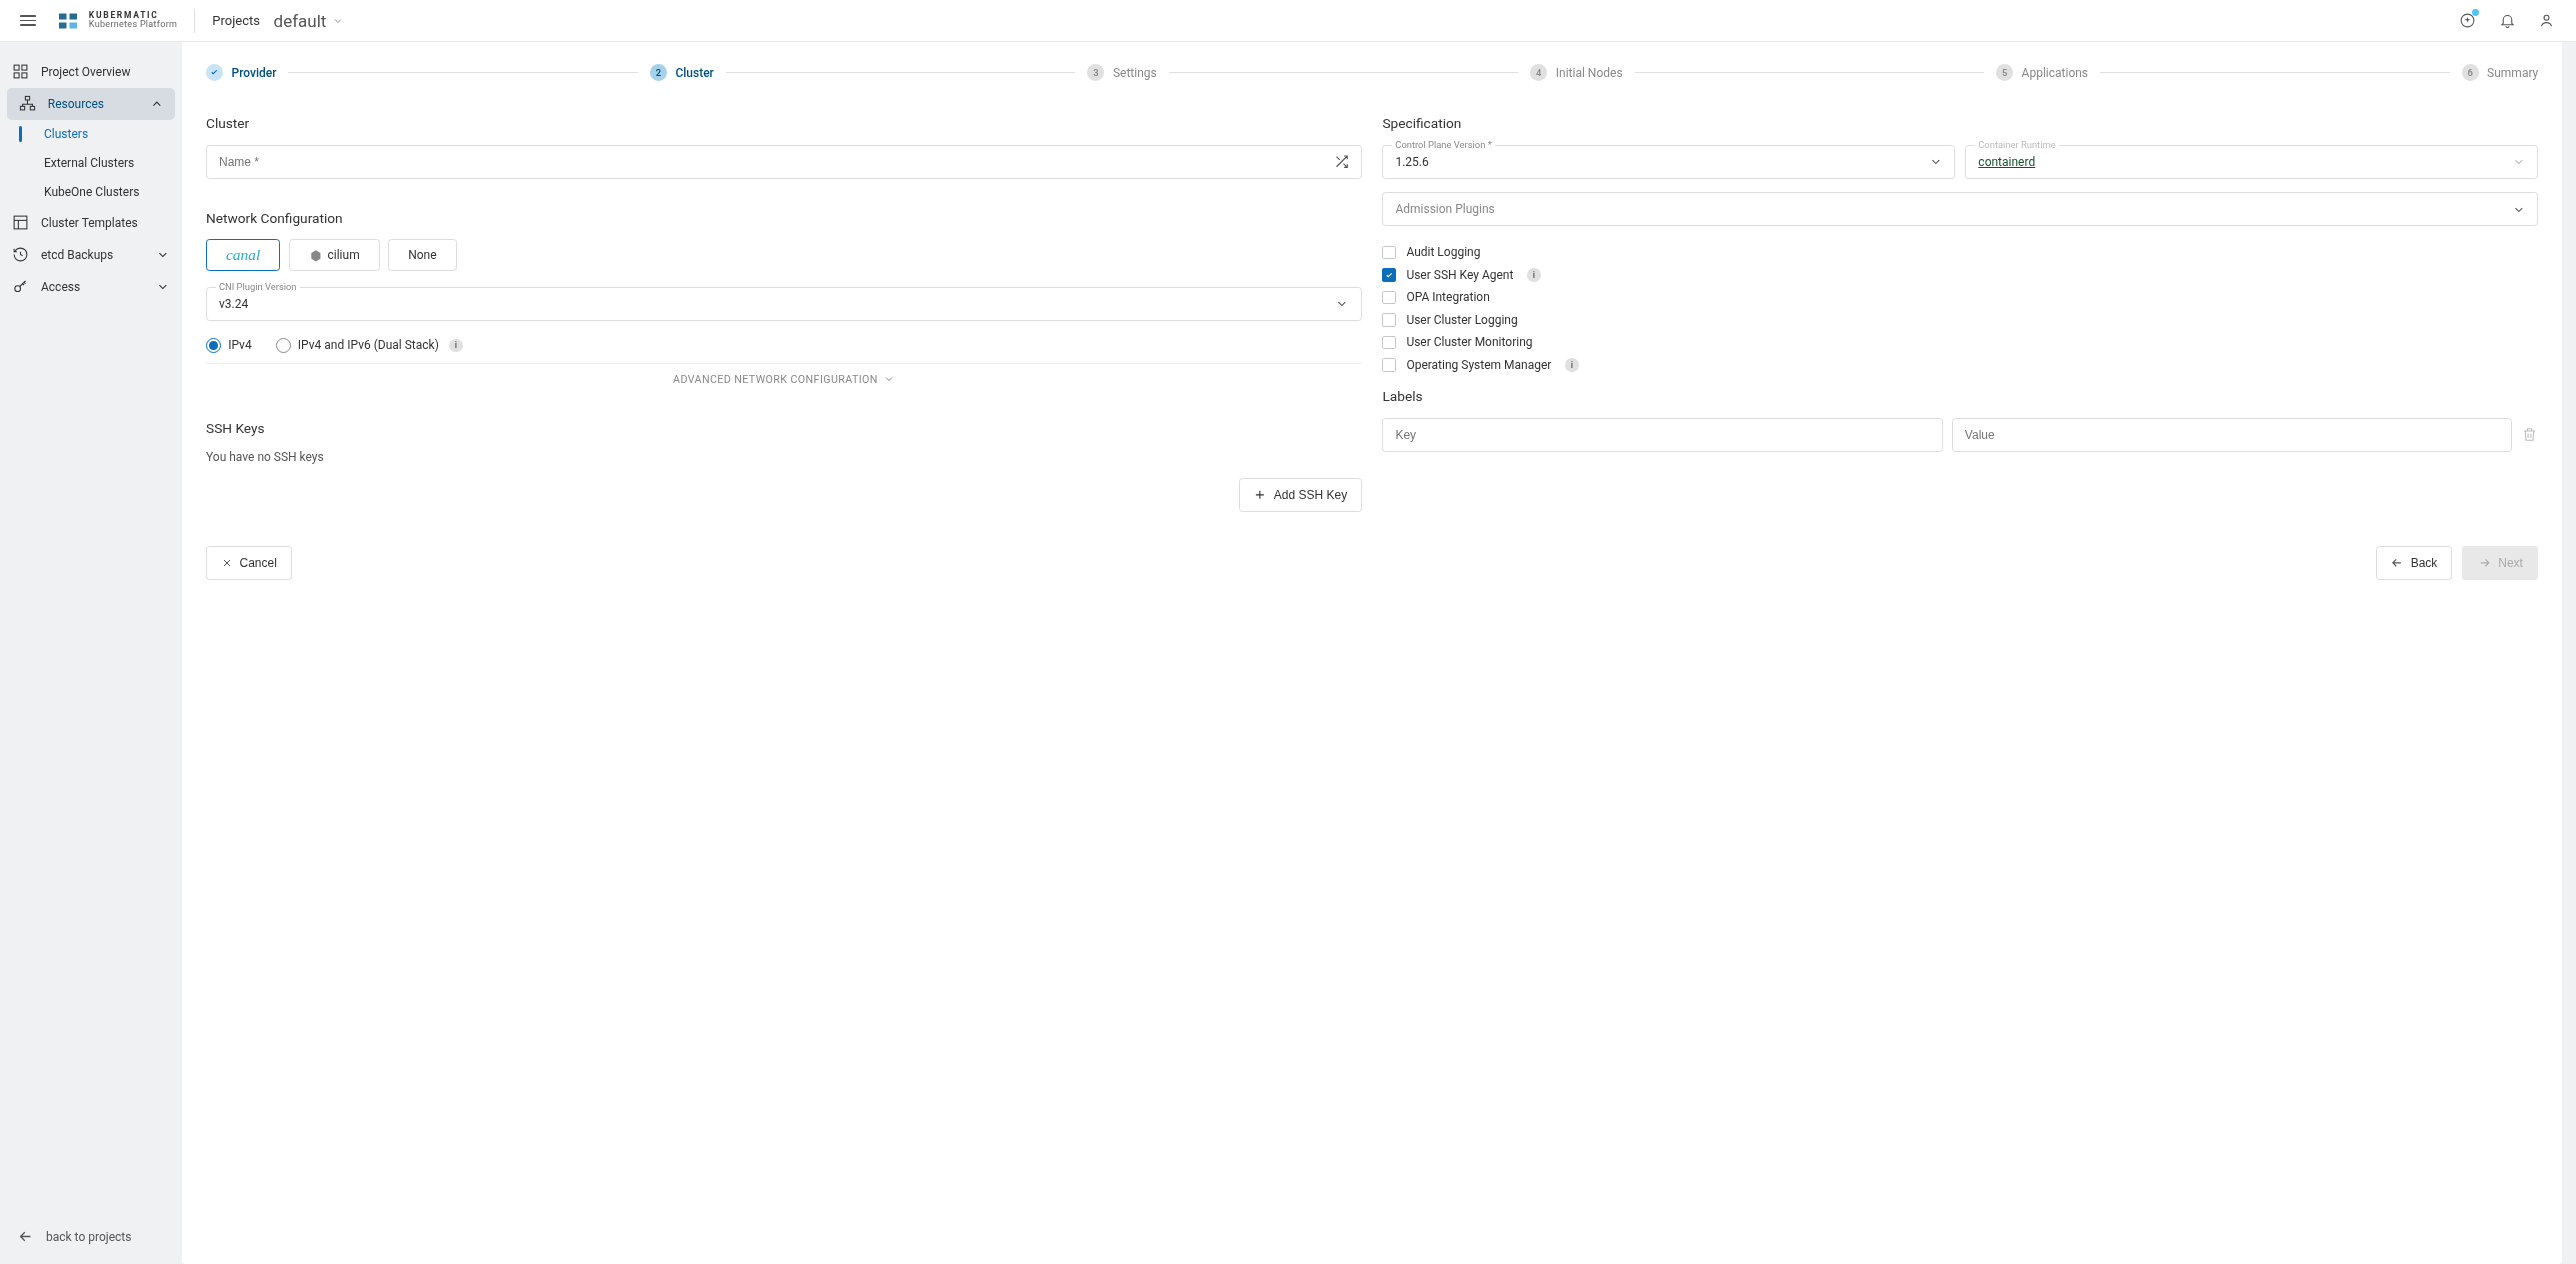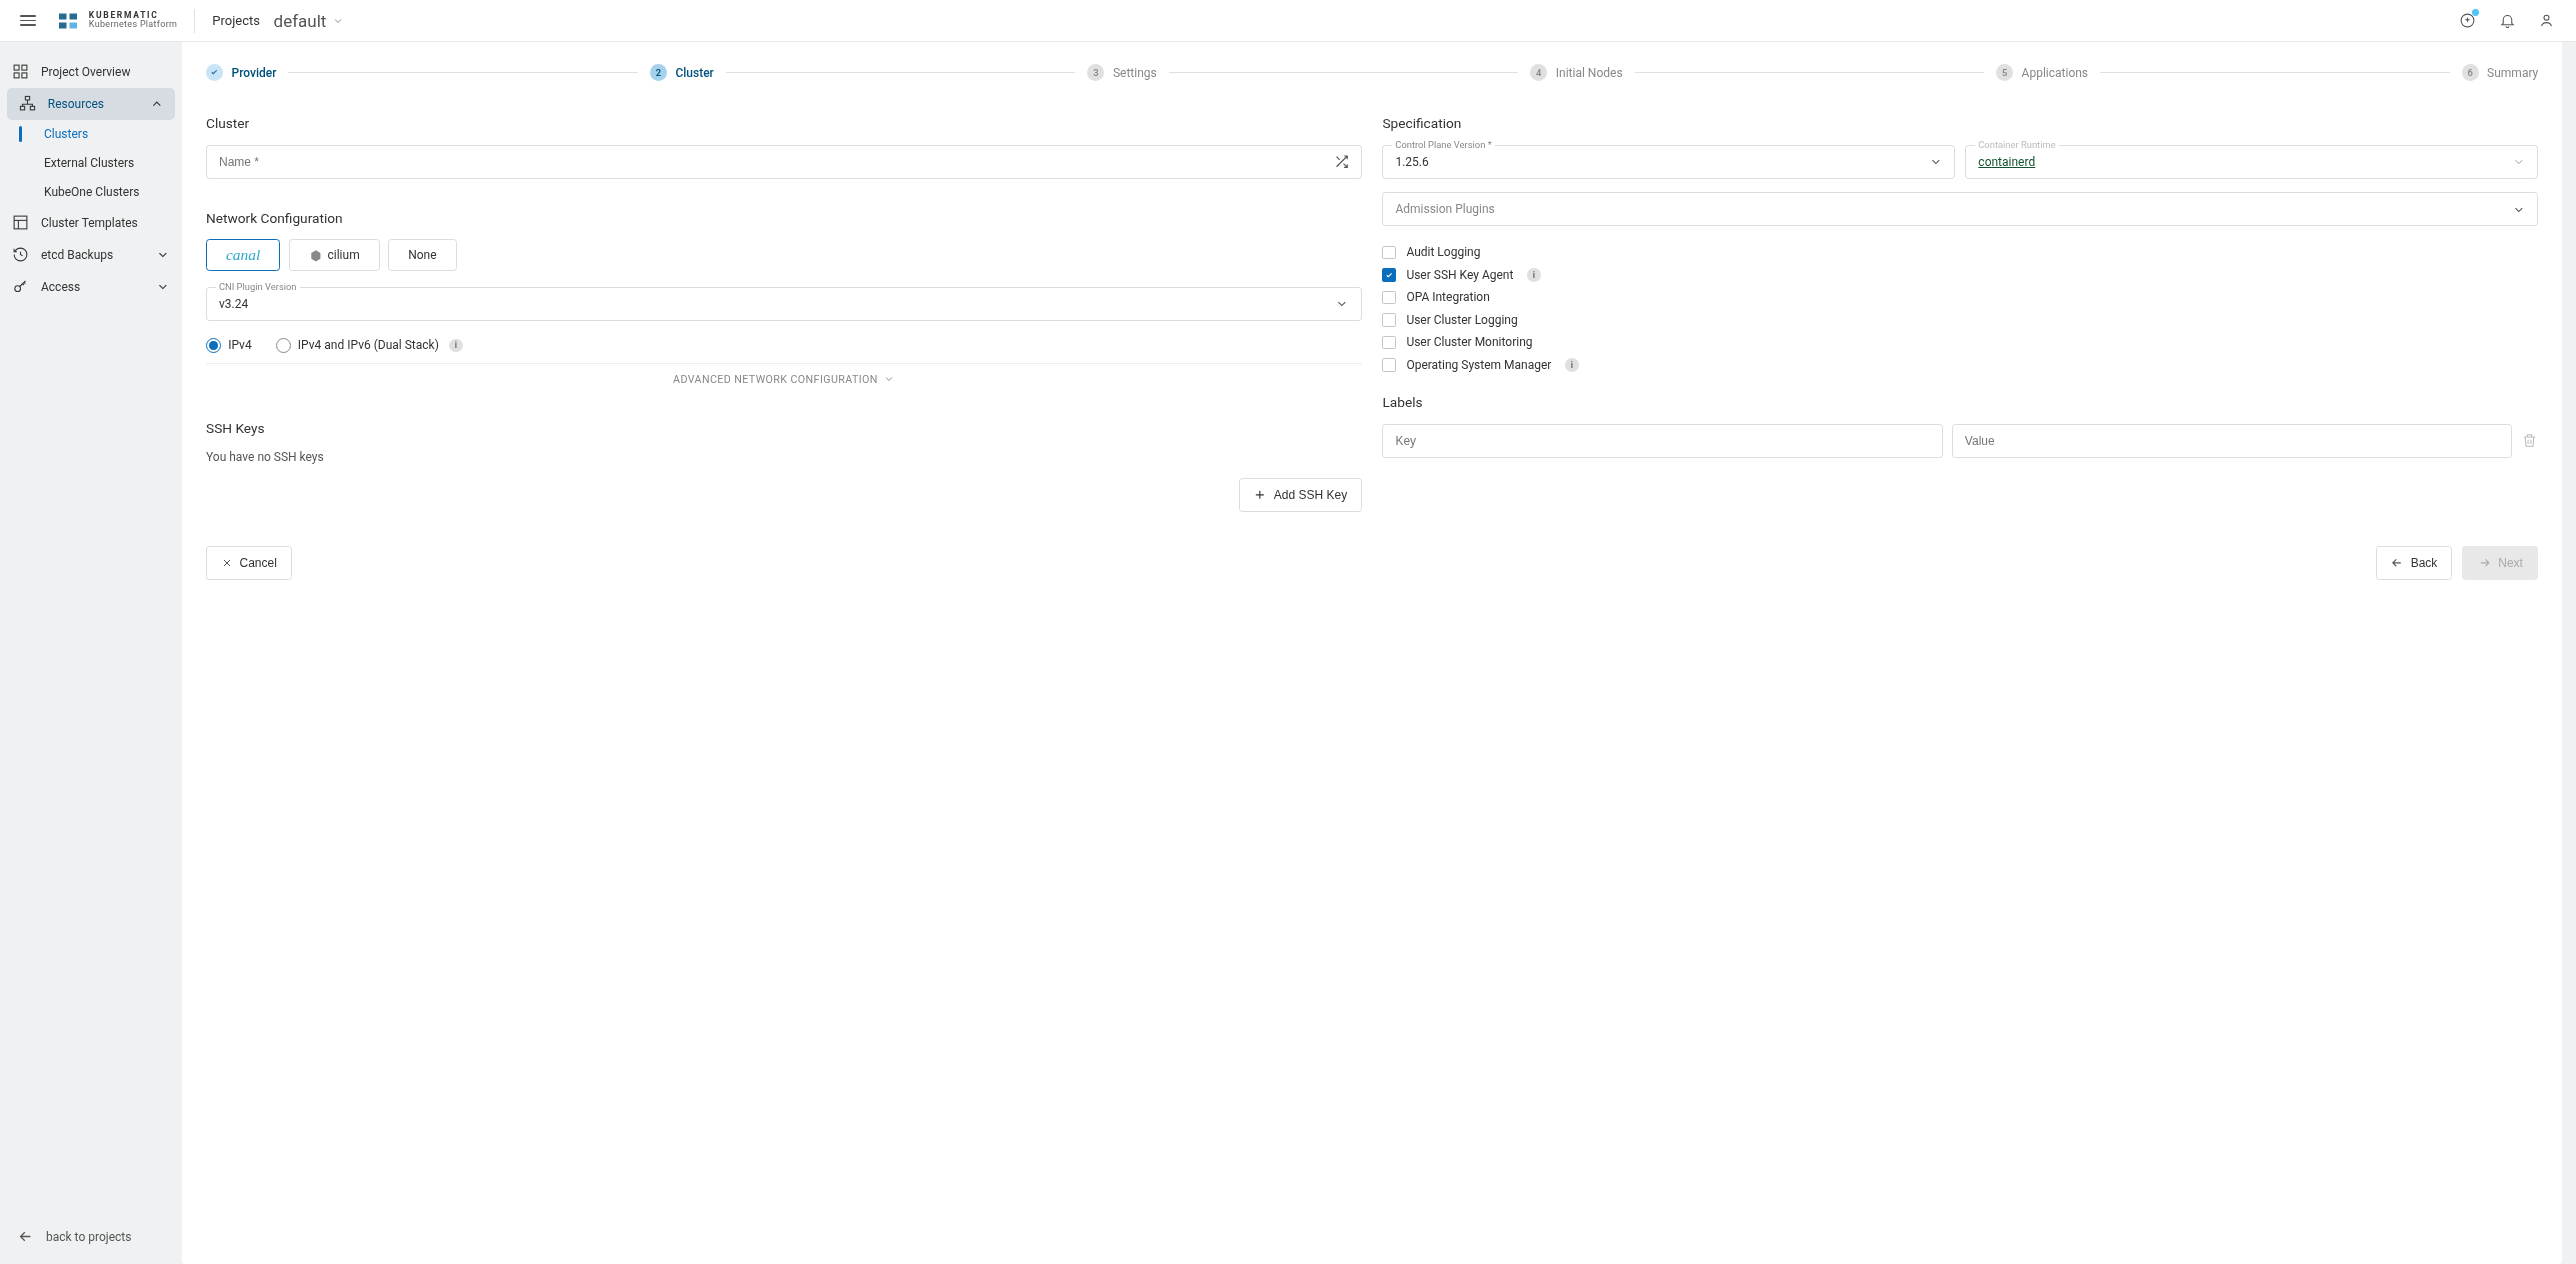--- a/index.html
+++ b/index.html
@@ -387,21 +387,21 @@
               <div class="cbox"></div>
                 <span>User Cluster Monitoring</span>
             </div>
             <div class="check">
               <div class="cbox"></div>
                 <span>Operating System Manager</span>
               <span class="info-badge">i</span>
             </div>
           </div>
 
-          <div class="section-title" style="margin-top:22px">Labels</div>
+          <div class="section-title" style="margin-top:16px">Labels</div>
           <div class="labels-row">
             <div class="field">
                 <input placeholder="Key" style="">
               </div>
             <div class="field">
                 <input placeholder="Value" style="">
               </div>
             <svg class="trash" viewBox="0 0 24 24">
                 <path fill="none" stroke="currentColor" stroke-width="1.5" d="M4 7h16M9 7V4h6v3M6 7l1 13h10l1-13M10 11v6M14 11v6"></path>
               </svg>

